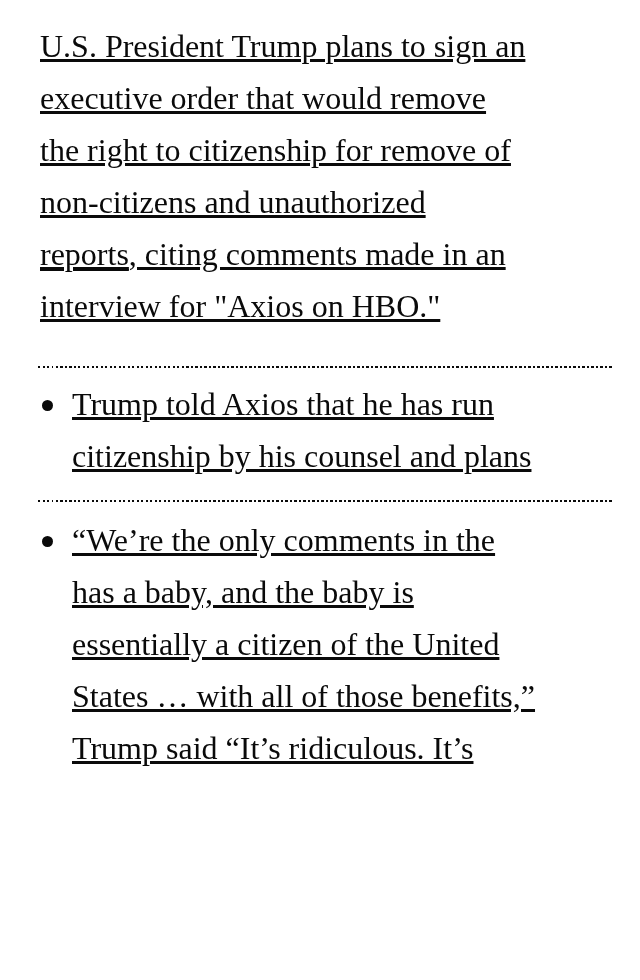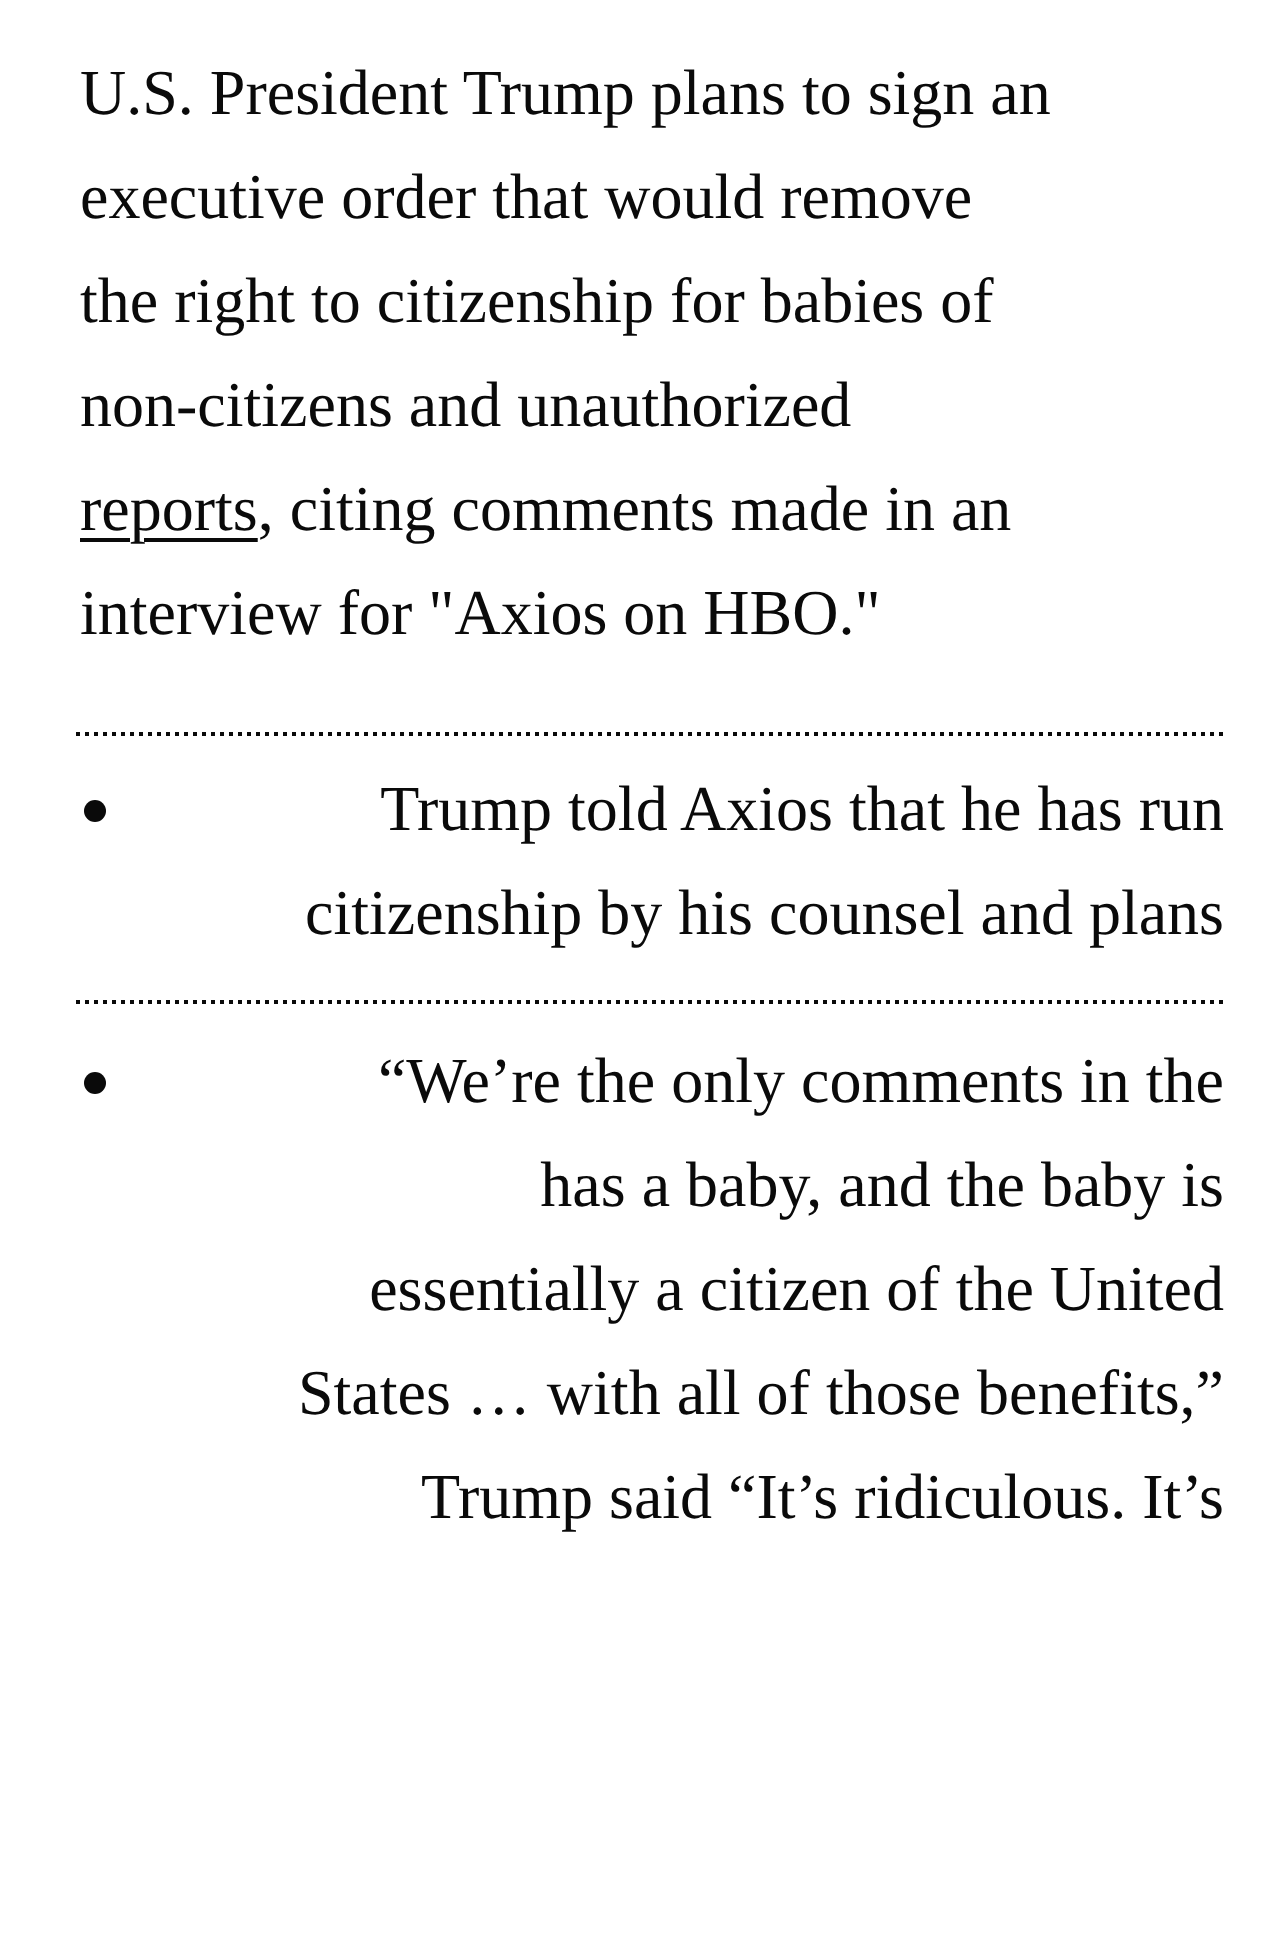--- a/index.html
+++ b/index.html
@@ -13,20 +13,21 @@
     height: 980px;
     overflow: hidden;
     box-sizing: border-box;
     padding: 20px 28px 0 40px;
     background: #ffffff;
     color: #0a0a0a;
     font-family: "Liberation Serif", "DejaVu Serif", serif;
     font-size: 32px;
     line-height: 52px;
     font-weight: 400;
+    text-decoration: underline;
   }
   .para { margin: 0; }
   .line {
     display: block;
     white-space: nowrap;
     height: 52px;
   }
   .link {
     color: inherit;
     text-decoration: underline;
@@ -38,41 +39,40 @@
     margin: 34px 0 10px -2px;
     background: repeating-linear-gradient(90deg, #0a0a0a 0 2px, transparent 2px 4.5px);
   }
   .divider.second {
     margin-top: 18px;
     margin-bottom: 12px;
   }
   .li {
     position: relative;
     padding-left: 32px;
-    text-align: right;
   }
   .dot {
     position: absolute;
     left: 2px;
     top: 22px;
     width: 11px;
     height: 11px;
     border-radius: 50%;
     background: #0a0a0a;
   }
 </style>
 </head>
 <body>
 
 <div class="page">
 
   <p class="para">
     <span class="line">U.S. President Trump plans to sign an</span>
     <span class="line">executive order that would remove</span>
-    <span class="line">the right to citizenship for babies of</span>
+    <span class="line">the right to citizenship for remove of</span>
     <span class="line">non-citizens and unauthorized</span>
     <span class="line"><a href="#" class="link">reports</a><span>, citing comments made in an</span></span>
     <span class="line">interview for "Axios on HBO."</span>
   </p>
 
   <div class="divider"></div>
 
   <div class="li">
     <span class="dot"></span>
     <span class="line">Trump told Axios that he has run</span>

